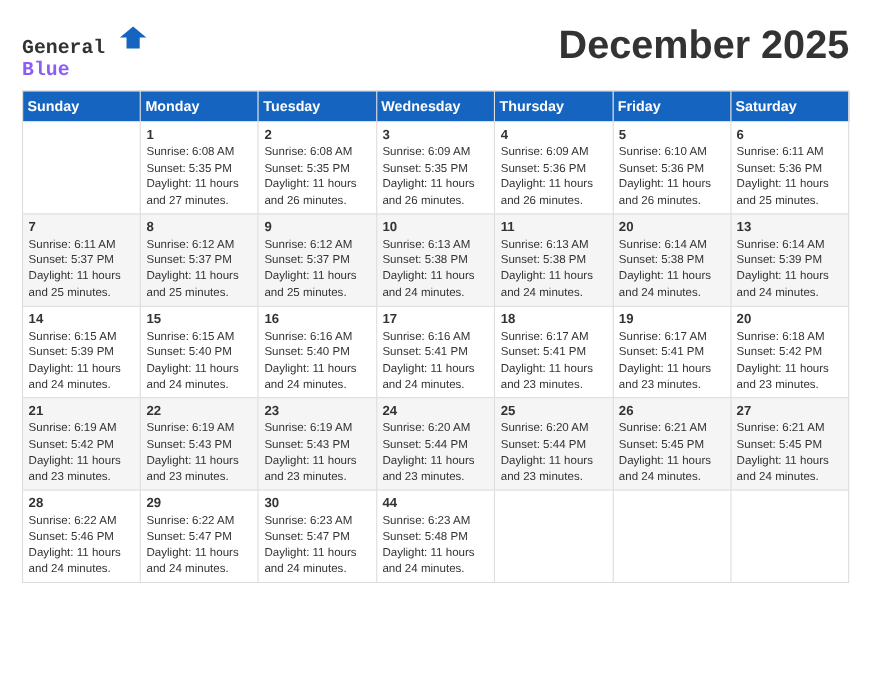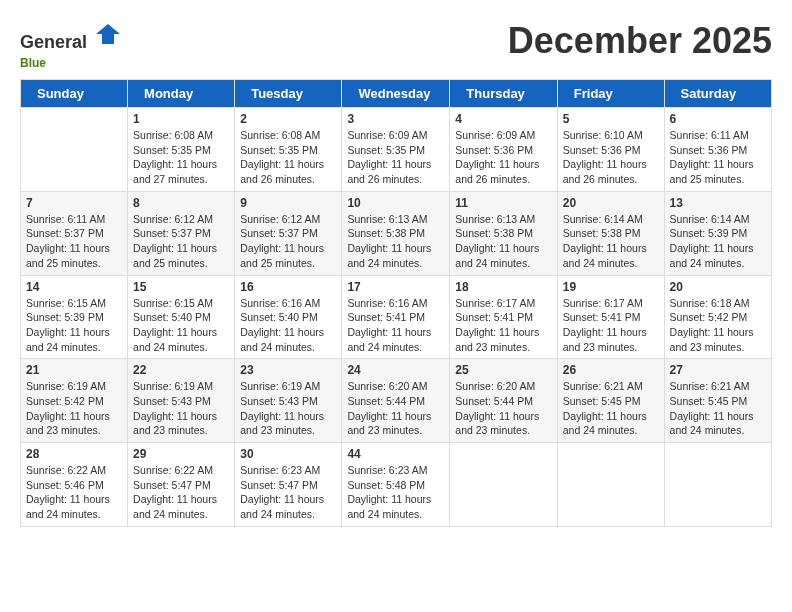--- a/index.html
+++ b/index.html
@@ -12,30 +12,31 @@
     }
     .header-logo {
       display: flex;
       align-items: flex-start;
       justify-content: space-between;
       margin-bottom: 4px;
     }
     .logo {
       display: flex;
       align-items: flex-start;
+      font-family: Liberation Mono, monospace;
     }
     .logo-text-general {
       font-size: 18px;
       font-weight: bold;
       color: #333;
     }
     .logo-text-blue {
-      font-size: 12px;
-      font-weight: bold;
-      color: #4d7c0f;
+      font-size: 18px;
+      font-weight: bold;
+      color: #8b5cf6;
     }
     .logo-icon {
       width: 28px;
       height: 28px;
       margin-left: 2px;
     }
     .title-section {
       text-align: left;
     }
     .main-title {
@@ -48,21 +49,21 @@
       color: #555;
     }
     .calendar-table {
       width: 100%;
       border-collapse: collapse;
       margin-top: 8px;
     }
     .calendar-table thead tr th {
       background-color: #1565C0;
       color: #fff;
-      padding: 6px 16px;
+      padding: 6px 4px;
       font-size: 13px;
       font-weight: bold;
       text-align: left;
       border: 1px solid #ddd;
     }
     .calendar-table tbody tr td {
       vertical-align: top;
       padding: 4px 5px;
       border: 1px solid #ddd;
       font-size: 10.5px;

